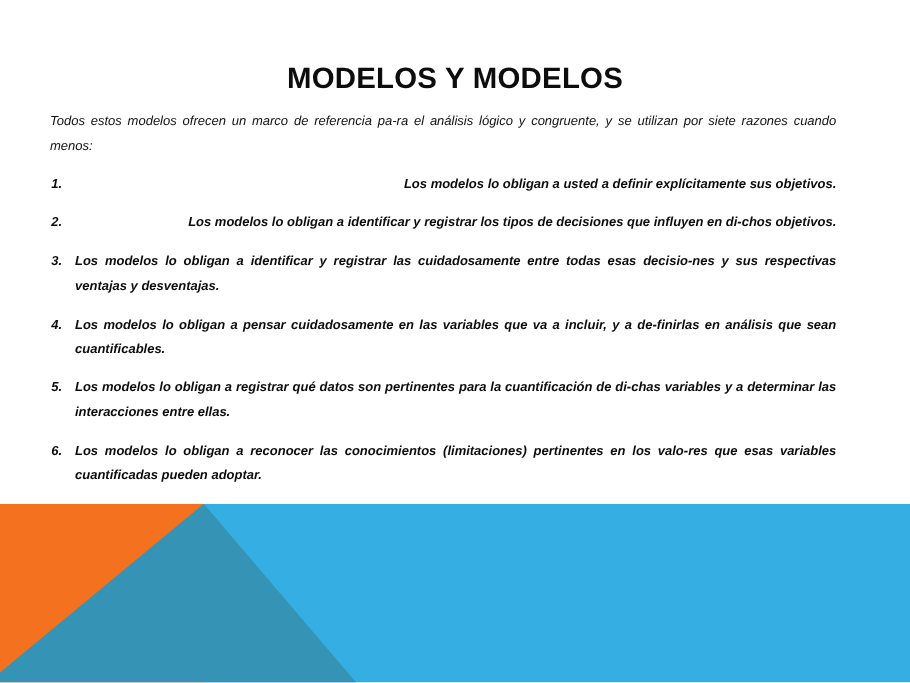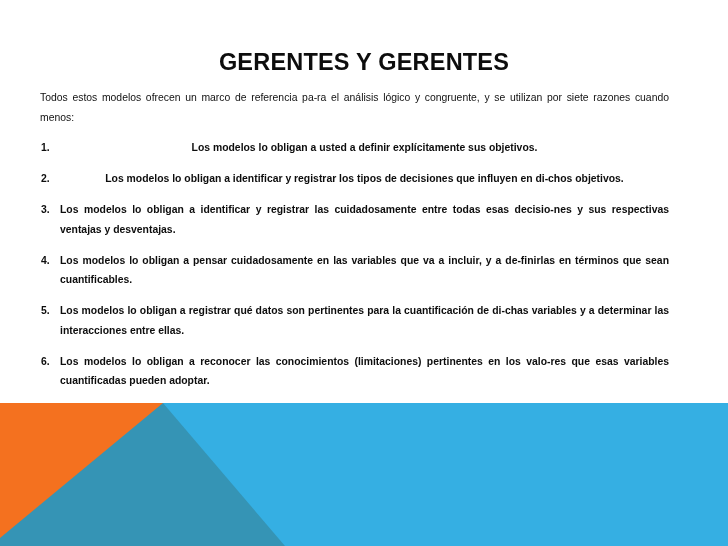--- a/index.html
+++ b/index.html
@@ -34,20 +34,21 @@
     letter-spacing: 0.2px;
     color: #0d0d0d;
   }
 
   
   .body-area {
     position: absolute;
     top: 88px;
     left: 40px;
     width: 629px;
+    font-style: italic;
   }
 
   .intro {
     font-size: 10.4px;
     line-height: 19.5px;
     text-align: justify;
     text-justify: inter-word;
     margin: 0 0 11px 0;
     color: #111111;
   }
@@ -80,21 +81,21 @@
     top: 0;
     font-weight: bold;
   }
 
   .bullet-text {
     display: block;
   }
 
   
   .bullet-item.single .bullet-text {
-    text-align: center;
+    text-align: right;
   }
 
   
   .footer-art {
     position: absolute;
     left: 0;
     top: 403px;
     width: 728px;
     height: 143px;
   }
@@ -102,21 +103,21 @@
     display: block;
     width: 728px;
     height: 143px;
   }
 </style>
 </head>
 <body>
 
 <div class="slide">
 
-  <h1 class="slide-title">GERENTES Y GERENTES</h1>
+  <h1 class="slide-title">MODELOS Y MODELOS</h1>
 
   <div class="body-area">
 
     <p class="intro">Todos estos modelos ofrecen un marco de referencia pa-ra el análisis lógico y congruente, y se utilizan por siete razones cuando menos:</p>
 
     <ol class="bullet-list">
 
       <li class="bullet-item single">
         <span class="bullet-num">1.</span>
         <span class="bullet-text"> Los modelos lo obligan a usted a definir explícitamente sus objetivos.</span>
@@ -127,21 +128,21 @@
         <span class="bullet-text"> Los modelos lo obligan a identificar y registrar los tipos de decisiones que influyen en di-chos objetivos.</span>
       </li>
 
       <li class="bullet-item">
         <span class="bullet-num">3.</span>
         <span class="bullet-text">Los modelos lo obligan a identificar y registrar las cuidadosamente entre todas esas decisio-nes y sus respectivas ventajas y desventajas.</span>
       </li>
 
       <li class="bullet-item">
         <span class="bullet-num">4.</span>
-        <span class="bullet-text">Los modelos lo obligan a pensar cuidadosamente en las variables que va a incluir, y a de-finirlas en términos que sean cuantificables.</span>
+        <span class="bullet-text">Los modelos lo obligan a pensar cuidadosamente en las variables que va a incluir, y a de-finirlas en análisis que sean cuantificables.</span>
       </li>
 
       <li class="bullet-item">
         <span class="bullet-num">5.</span>
         <span class="bullet-text">Los modelos lo obligan a registrar qué datos son pertinentes para la cuantificación de di-chas variables y a determinar las interacciones entre ellas.</span>
       </li>
 
       <li class="bullet-item">
         <span class="bullet-num">6.</span>
         <span class="bullet-text">Los modelos lo obligan a reconocer las conocimientos (limitaciones) pertinentes en los valo-res que esas variables cuantificadas pueden adoptar.</span>

